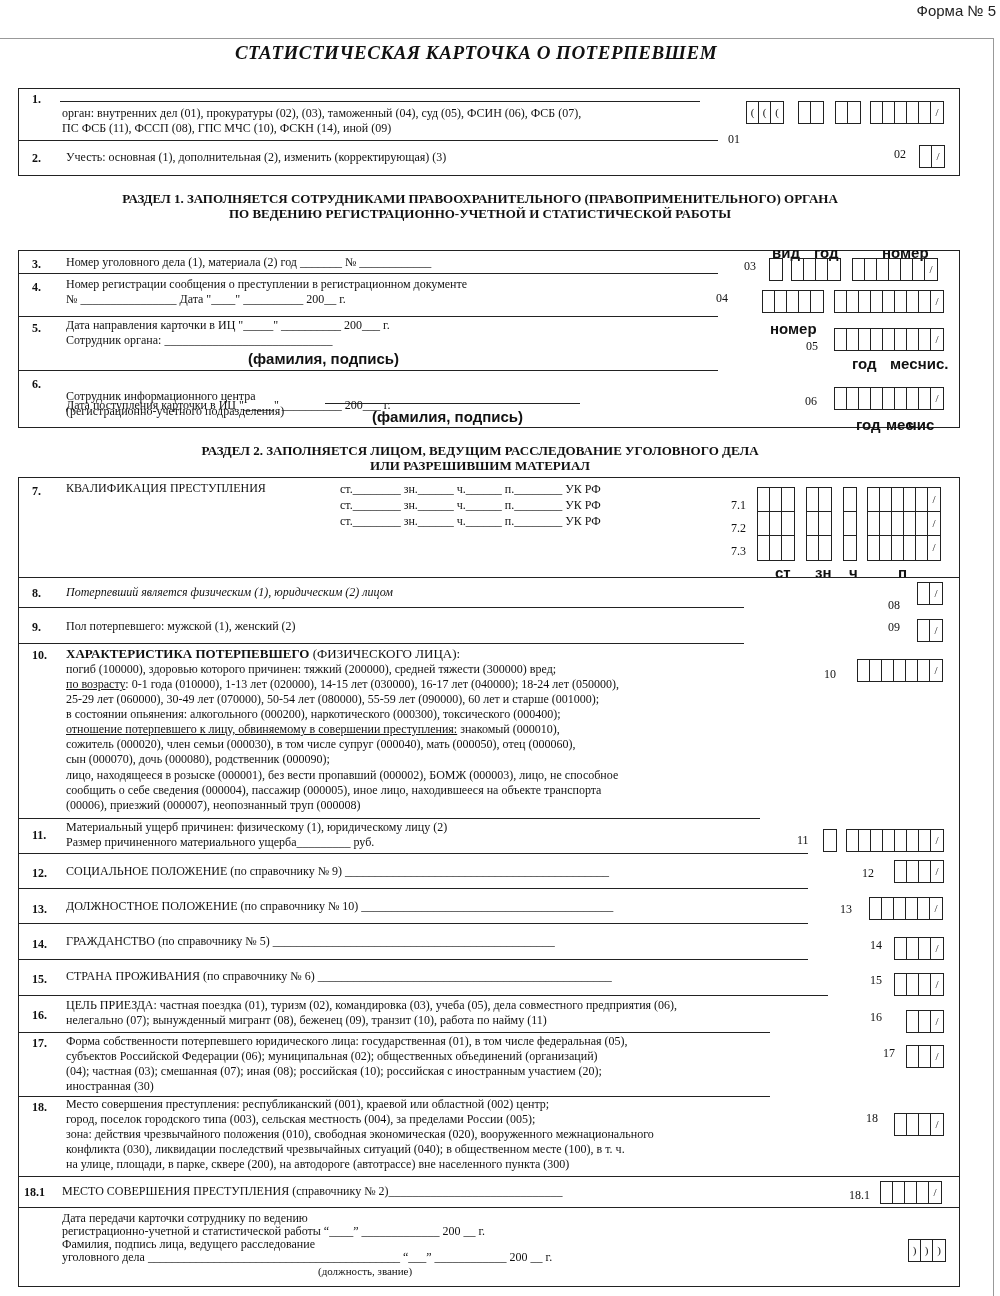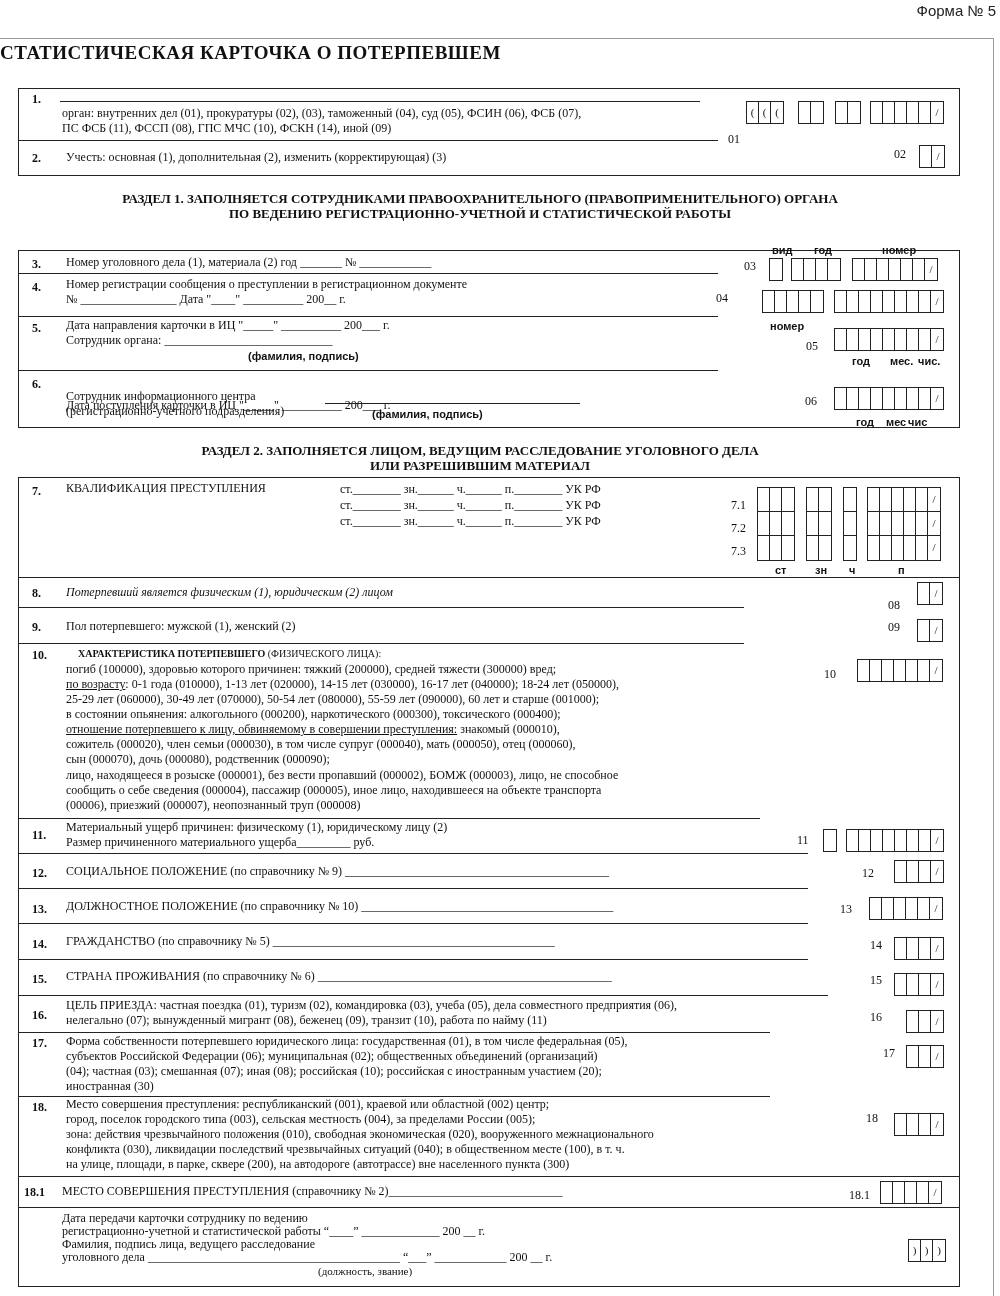--- a/index.html
+++ b/index.html
@@ -1,30 +1,30 @@
 <!DOCTYPE html>
 <html><head>
 <meta charset="utf-8">
 <style>
   * { box-sizing: border-box; margin: 0; padding: 0; }
   html, body { width: 1000px; height: 1296px; background: #fff; overflow: hidden; }
   body { position: relative; font-family: "Liberation Serif", serif; color: #111; font-size: 12px; }
   .abs { position: absolute; }
   .forma { position: absolute; right: 4px; top: 2px; font-family: "Liberation Sans", sans-serif; font-size: 15px; color: #222; }
   .page-frame { position: absolute; left: 0; top: 38px; width: 994px; height: 1258px; border-top: 1px solid #999; border-right: 1px solid #999; }
-  .title { position: absolute; left: 0; width: 952px; top: 42px; text-align: left; font-size: 19px; font-weight: bold; letter-spacing: 0.5px; }
+  .title { position: absolute; left: 0; width: 952px; top: 42px; text-align: center; font-size: 19px; font-weight: bold; letter-spacing: 0.5px; font-style: italic; }
   .section-head { position: absolute; left: 0; width: 960px; text-align: center; font-size: 13px; font-weight: bold; line-height: 15px; }
   .box { position: absolute; border: 1.5px solid #222; }
   .hline { position: absolute; height: 0; border-top: 1.5px solid #222; }
   .uline { position: absolute; height: 0; border-top: 1px solid #222; }
   .num { position: absolute; font-size: 12px; font-weight: bold; }
   .txt { position: absolute; font-size: 12px; line-height: 15px; white-space: nowrap; }
   .bold { font-weight: bold; }
   .u { text-decoration: underline; }
-  .small { font-size: 11px; font-family: "Liberation Sans", sans-serif; font-weight: bold; }
+  .small { font-size: 15px; font-family: "Liberation Sans", sans-serif; font-weight: bold; }
   .code { position: absolute; font-size: 12px; }
   .cells { position: absolute; display: flex; height: 23px; border: 1.3px solid #222; }
   .cells span { width: 12px; border-right: 1px solid #222; font-size: 11px; text-align: center; line-height: 20px; }
   .cells span:last-child { border-right: none; }
   .grid3 { position: absolute; display: flex; flex-direction: column; border: 1.3px solid #222; }
   .grid3 .row { display: flex; height: 24px; border-bottom: 1.3px solid #222; }
   .grid3 .row:last-child { border-bottom: none; }
   .grid3 .row span { width: 12px; border-right: 1px solid #222; font-size: 11px; text-align: center; line-height: 22px; }
   .grid3 .row span:last-child { border-right: none; }
 </style>
@@ -268,21 +268,21 @@
 <div class="num" style="left:32px;top:620px;">9.</div>
 <div class="txt" style="left:66px;top:619px;">Пол  потерпевшего: мужской (1), женский (2)</div>
 <div class="code" style="left:888px;top:620px;">09</div>
 <div class="cells" style="left:917px;top:619px;">
     <span></span>
     <span>/</span>
   </div>
 <div class="hline" style="left:18px;top:643px;width:726px;"></div>
 
 <div class="num" style="left:32px;top:648px;">10.</div>
-<div class="txt" style="left:78px;top:646px;font-size:10px;"><span class="bold">ХАРАКТЕРИСТИКА ПОТЕРПЕВШЕГО</span><span> (ФИЗИЧЕСКОГО ЛИЦА):</span></div>
+<div class="txt" style="left:66px;top:646px;font-size:13px;"><span class="bold">ХАРАКТЕРИСТИКА ПОТЕРПЕВШЕГО</span><span> (ФИЗИЧЕСКОГО ЛИЦА):</span></div>
 <div class="txt" style="left:66px;top:662px;">погиб (100000), здоровью которого причинен: тяжкий (200000), средней тяжести (300000) вред;</div>
 <div class="txt" style="left:66px;top:677px;"><span class="u">по возрасту</span><span>: 0-1 года (010000), 1-13 лет (020000), 14-15 лет (030000), 16-17 лет (040000); 18-24 лет (050000),</span></div>
 <div class="txt" style="left:66px;top:692px;text-align:right;">25-29 лет (060000), 30-49 лет (070000), 50-54 лет (080000), 55-59 лет (090000), 60 лет и старше (001000);</div>
 <div class="txt" style="left:66px;top:707px;">в состоянии опьянения: алкогольного (000200), наркотического (000300), токсического (000400);</div>
 <div class="txt" style="left:66px;top:722px;"><span class="u">отношение потерпевшего к лицу, обвиняемому в совершении преступления:</span><span> знакомый (000010),</span></div>
 <div class="txt" style="left:66px;top:737px;">сожитель   (000020), член семьи (000030), в том числе супруг (000040), мать (000050), отец (000060),</div>
 <div class="txt" style="left:66px;top:752px;">сын (000070), дочь (000080), родственник (000090);</div>
 <div class="txt" style="left:66px;top:768px;">лицо, находящееся в розыске (000001), без вести пропавший (000002), БОМЖ (000003), лицо, не способное</div>
 <div class="txt" style="left:66px;top:783px;">сообщить о себе сведения (000004), пассажир (000005), иное лицо, находившееся на объекте транспорта</div>
 <div class="txt" style="left:66px;top:798px;">(00006), приезжий (000007), неопознанный труп (000008)</div>

